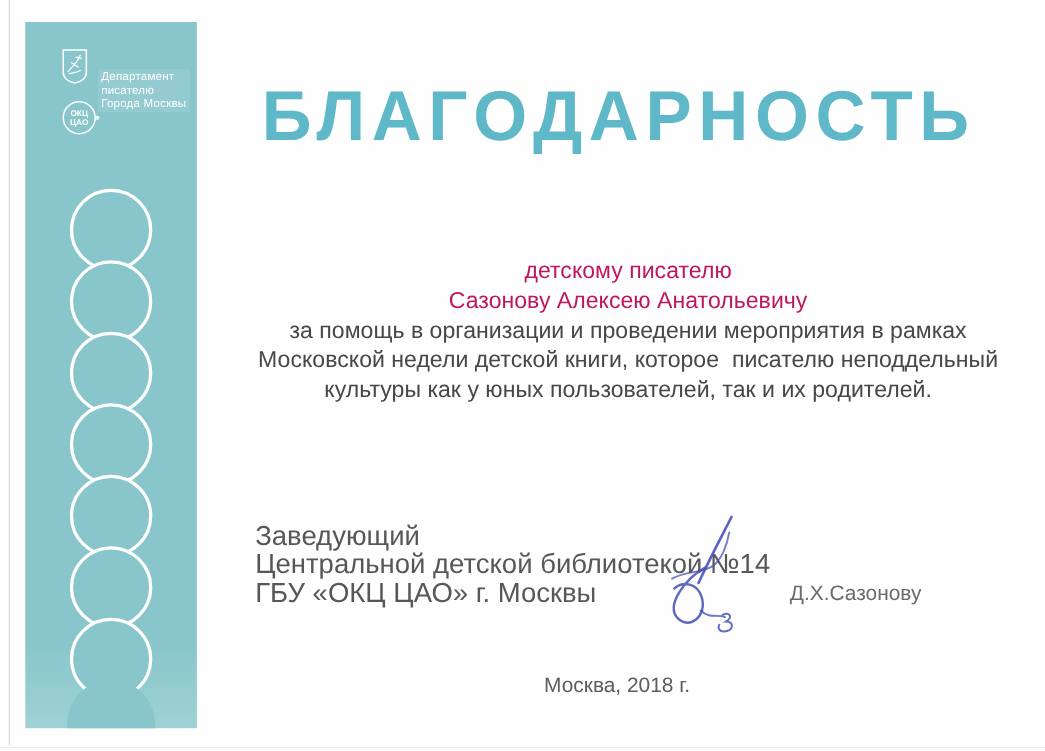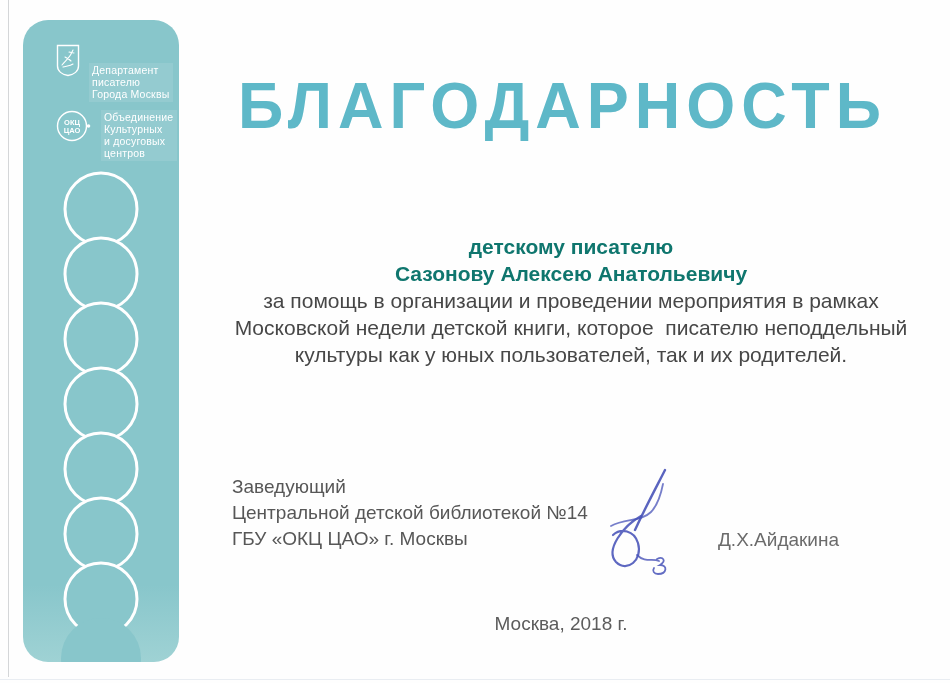--- a/index.html
+++ b/index.html
@@ -26,21 +26,20 @@
   .paper-edge-bottom {
     position: absolute; left: 0; right: 0; bottom: 3px;
     height: 1px; background: #e9edf2;
   }
   
   .sidebar {
     position: absolute;
     left: 23px; top: 20px;
     width: 156px; height: 642px;
     background: linear-gradient(180deg, var(--sidebar-teal) 0%, var(--sidebar-teal) 88%, #9fd2d4 100%);
-    border-radius: 25px;
   }
   .logo-block {
     position: absolute;
     display: flex;
     align-items: flex-start;
     gap: 9px;
     left: 33px;
   }
   .logo-block.dept { top: 24px; }
   .logo-block.okc  { top: 70px; align-items: center; }
@@ -71,27 +70,27 @@
   
   .body-block {
     position: absolute;
     left: 212px; right: 20px; top: 233px;
     text-align: center;
     color: var(--body-text);
     font-size: 21px;
     line-height: 27px;
   }
   .body-line { white-space: pre-wrap; }
-  .body-line.bold { font-weight: bold; color: #0f766e; }
+  .body-line.bold { font-weight: normal; color: #be185d; }
   
   .signatory-block {
     position: absolute;
     left: 232px; top: 474px;
     color: var(--secondary-text);
-    font-size: 19px;
+    font-size: 25px;
     line-height: 26px;
   }
   .signature {
     position: absolute;
     left: 583px; top: 462px;
     width: 100px; height: 118px;
   }
   .signatory-name {
     position: absolute;
     left: 718px; top: 529px;
@@ -142,26 +141,20 @@
       </div>
     </div>
 
     <div class="logo-block okc">
       <svg class="logo-mark" width="36" height="34" viewBox="0 0 36 34">
         <circle cx="16" cy="17" r="14.5" fill="none" stroke="#ffffff" stroke-width="1.4"></circle>
         <circle cx="32.5" cy="17" r="1.8" fill="#ffffff"></circle>
         <text x="16" y="15.5" text-anchor="middle" fill="#ffffff" font-family="Liberation Sans, sans-serif" font-size="7.5" font-weight="bold">ОКЦ</text>
         <text x="16" y="24" text-anchor="middle" fill="#ffffff" font-family="Liberation Sans, sans-serif" font-size="7.5" font-weight="bold">ЦАО</text>
       </svg>
-      <div class="logo-text">
-        <div>Объединение</div>
-        <div>Культурных</div>
-        <div>и досуговых</div>
-        <div>центров</div>
-      </div>
     </div>
   </aside>
 
   <h1 class="title">БЛАГОДАРНОСТЬ</h1>
 
   <div class="body-block">
     <div class="body-line bold">детскому писателю</div>
     <div class="body-line bold">Сазонову Алексею Анатольевичу</div>
     <div class="body-line">за помощь в организации и проведении мероприятия в рамках</div>
     <div class="body-line">Московской недели детской книги, которое  писателю неподдельный</div>
@@ -177,17 +170,17 @@
   <svg class="signature" viewBox="0 0 100 118">
     <g fill="none" stroke="var(--signature-ink)" stroke-linecap="round">
       <path d="M82,8 C76,20 64,42 52,68" stroke-width="2.4" opacity="0.9"></path>
       <path d="M28,64 C42,56 58,60 68,50 C74,44 78,32 80,22" stroke-width="1.8" opacity="0.75"></path>
       <path d="M58,54 C40,64 22,88 33,100 C44,111 60,98 55,81 C51,68 38,66 30,73" stroke-width="2.2" opacity="0.88"></path>
       <path d="M54,93 C62,101 70,96 76,99" stroke-width="1.8" opacity="0.8"></path>
       <path d="M74,97 c6,-3 10,2 3,6 c8,0 7,9 -2,9 c-4,0 -6,-3 -4,-6" stroke-width="1.8" opacity="0.85"></path>
     </g>
   </svg>
 
-  <div class="signatory-name">Д.Х.Айдакина</div>
+  <div class="signatory-name">Д.Х.Сазонову</div>
 
   <div class="footer-line">Москва, 2018 г.</div>
 
 </div>
 
 </body></html>

